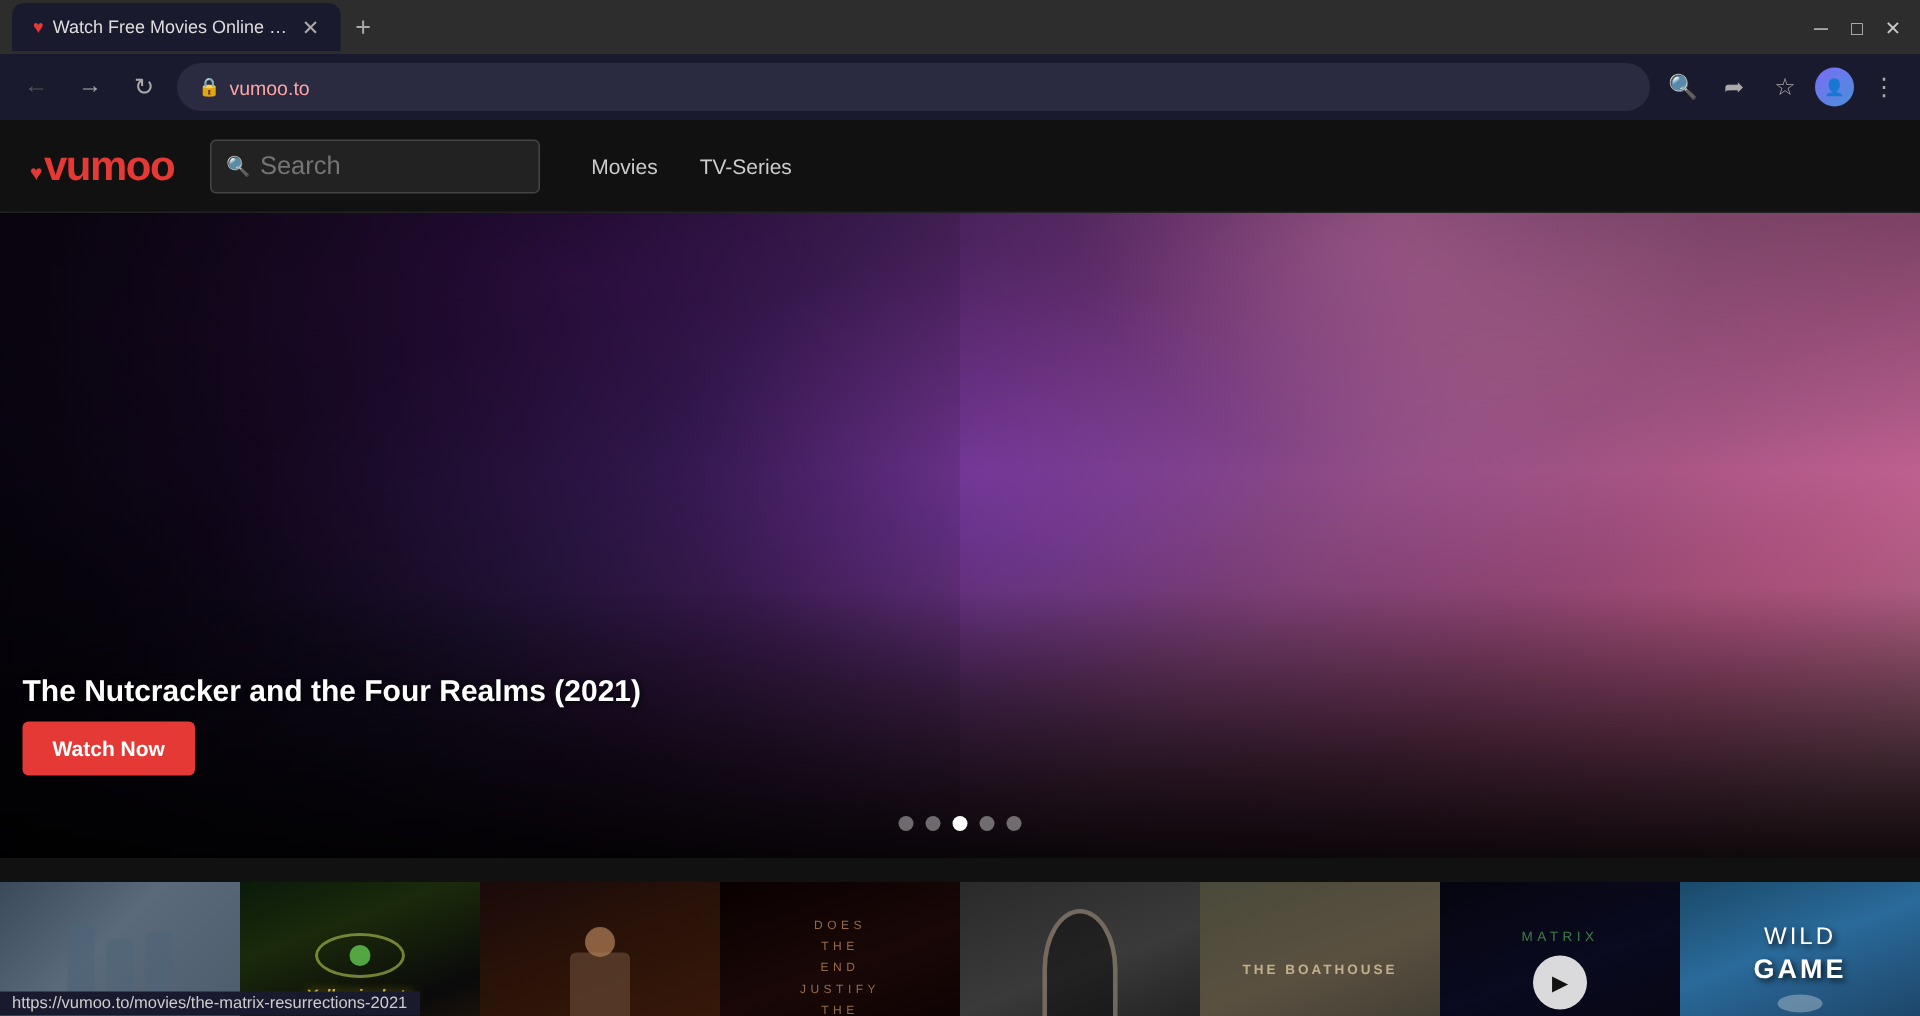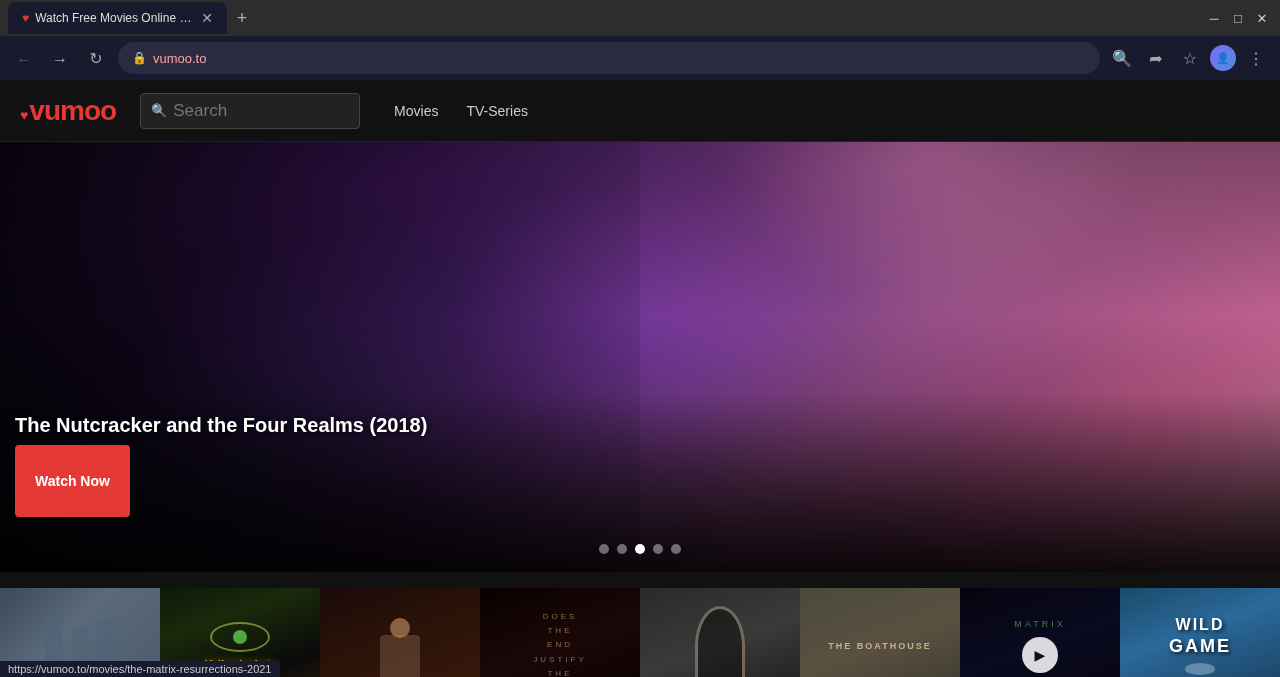--- a/index.html
+++ b/index.html
@@ -270,21 +270,21 @@
       color: #ccc;
       margin-bottom: 14px;
       line-height: 1.5;
       text-shadow: 1px 1px 3px rgba(0,0,0,0.9);
     }
     .watch-now-btn {
       background: #e53935;
       color: #fff;
       border: none;
       border-radius: 4px;
-      padding: 28px 20px;
+      padding: 10px 20px;
       font-size: 14px;
       font-weight: 600;
       cursor: pointer;
     }
 
     
     .hero-dots {
       position: absolute;
       bottom: 18px;
       left: 50%;
@@ -422,21 +422,21 @@
       radial-gradient(ellipse at 30% 10%, rgba(100,30,140,0.5) 0%, transparent 45%),
       radial-gradient(ellipse at 70% 5%, rgba(255,150,200,0.25) 0%, transparent 40%),
       radial-gradient(ellipse at 50% 50%, rgba(120,60,180,0.3) 0%, transparent 55%),
       radial-gradient(ellipse at 90% 60%, rgba(200,80,120,0.2) 0%, transparent 35%),
       linear-gradient(180deg, rgba(0,0,0,0.3) 0%, rgba(0,0,0,0) 40%, rgba(0,0,0,0.5) 100%);
     "></div>
     <div class="hero-overlay-left"></div>
     <div class="hero-overlay-bottom"></div>
 
     <div class="hero-content">
-      <h1 class="hero-title">The Nutcracker and the Four Realms (2018)</h1>
+      <h1 class="hero-title">The Nutcracker and the Four Realms (2021)</h1>
       <button class="watch-now-btn">Watch Now</button>
     </div>
 
     <div class="hero-dots">
       <div class="dot"></div>
       <div class="dot"></div>
       <div class="dot active"></div>
       <div class="dot"></div>
       <div class="dot"></div>
     </div>
@@ -520,21 +520,21 @@
           <div class="play-circle" style="width:36px;height:36px;border-radius:50%;background:rgba(255,255,255,0.85);display:flex;align-items:center;justify-content:center;font-size:14px;color:#111;">
             ▶
           </div>
         </div>
       </div>
     </div>
 
     <div class="thumb-card">
       <div class="thumb-inner thumb-wildgame-bg" style="background: linear-gradient(160deg, #1a4a6a 0%, #2a6a9a 40%, #1a3a5a 100%);">
         <div style="position:absolute;inset:0;display:flex;flex-direction:column;align-items:center;justify-content:center;gap:4px;">
-          <div style="font-size:16px;font-weight:700;color:#fff;letter-spacing:2px;text-shadow:2px 2px 4px rgba(0,0,0,0.8);line-height:1;">WILD</div>
+          <div style="font-size:16px;font-weight:400;color:#fff;letter-spacing:2px;text-shadow:2px 2px 4px rgba(0,0,0,0.8);line-height:1;">WILD</div>
           <div style="font-size:18px;font-weight:700;color:#fff;letter-spacing:2px;text-shadow:2px 2px 4px rgba(0,0,0,0.8);line-height:1;">GAME</div>
 
           <div style="width:30px;height:12px;border-radius:50%;background:rgba(255,255,255,0.3);margin-top:4px;"></div>
         </div>
       </div>
     </div>
 
   </div>
 
 </div>

